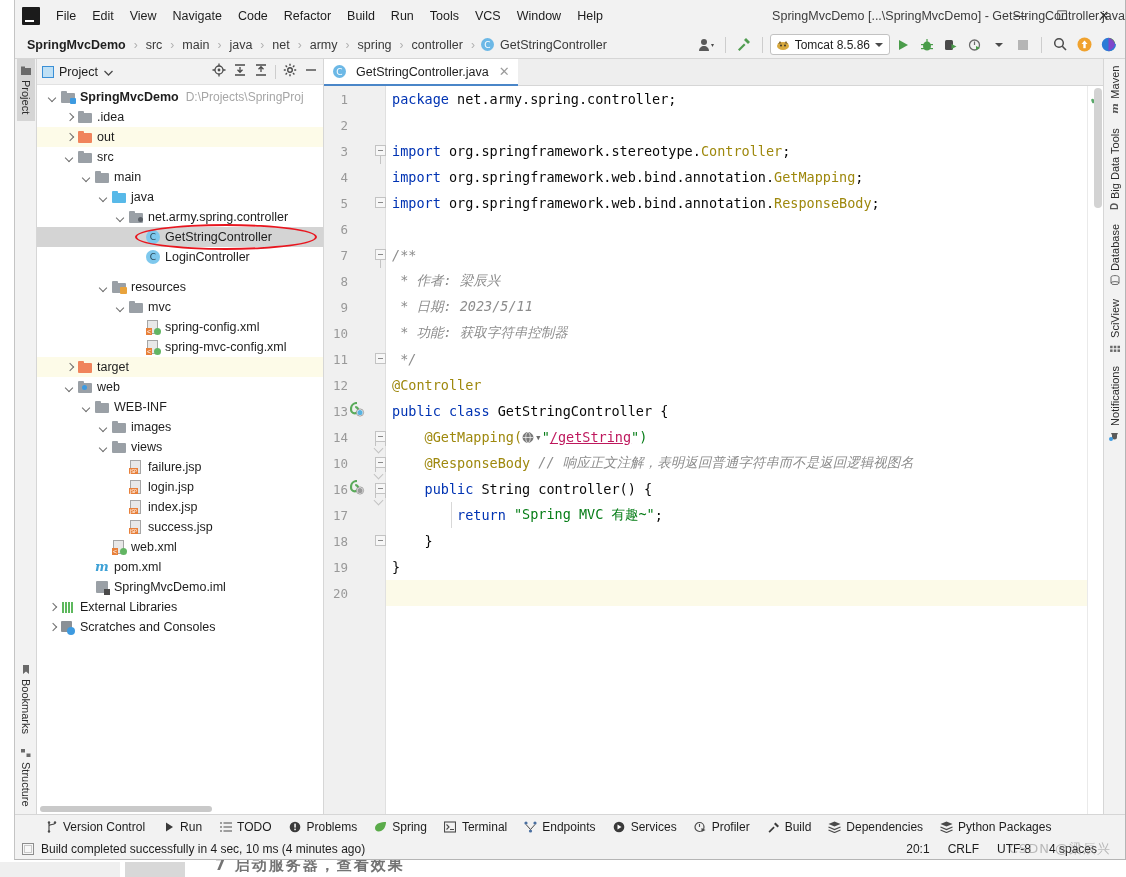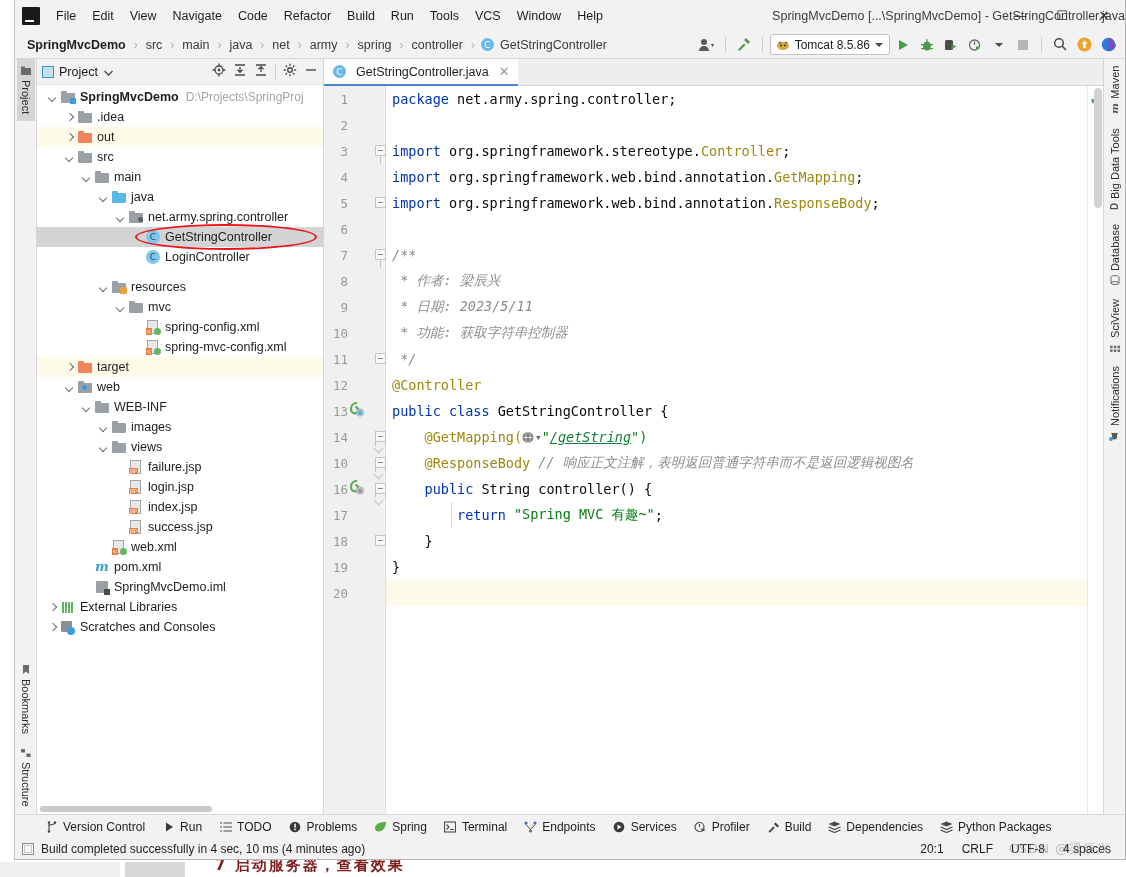--- a/index.html
+++ b/index.html
@@ -13,21 +13,21 @@
   }
   #app { position: relative; width: 1126px; height: 877px; background: #ffffff; }
 
   
   .bg-sliver {
     position: absolute; left: 0; bottom: 0; width: 1126px; height: 17px;
     background: #ffffff; overflow: hidden;
   }
   .bg-sliver .txt {
     position: absolute; left: 215px; top: -4px;
-    font-size: 15px; font-weight: bold; color: #7f1d1d;
+    font-size: 15px; font-weight: bold; color: #737373;
     letter-spacing: 2px; white-space: nowrap;
     font-family: "DejaVu Sans", sans-serif;
   }
   .bg-sliver .lbar { position:absolute; left:0; top:2px; width:120px; height:15px; background:#efefef;}
   .bg-sliver .lbar2 { position:absolute; left:125px; top:2px; width:60px; height:15px; background:#d8d8d8;}
 
   
   .window {
     position: absolute; left: 14px; top: 0; width: 1112px; height: 860px;
     background: #f2f2f2; border-left: 1px solid #c4c4c4;
@@ -242,21 +242,21 @@
     font-family: "DejaVu Sans Mono", monospace; font-size: 13.5px;
     color: #080808; overflow: hidden;
   }
   .cline { height: 26px; display: flex; align-items: center; padding-left: 6px; white-space: pre; }
   .cline.caret { background: #fcfae8; }
   .kw { color: #0033b3; }
   .ann { color: #9e880d; }
   .str { color: #067d17; }
   .cmt { color: #8c8c8c; font-style: italic; }
   .cls { color: #9e880d; }
-  .url { color: #15803d; text-decoration: underline; font-style: italic; }
+  .url { color: #be185d; text-decoration: underline; }
   .plain { color: #080808; }
   .globe {
     display: inline-flex; align-items: center; vertical-align: middle;
   }
   .indent-guide{position:absolute;width:1px;background:#d8d8d8;}
 
   .editor-right {
     width: 16px; flex: 0 0 16px; background: #fff; border-left: 1px solid #eaeaea;
     position: relative;
   }
@@ -275,21 +275,21 @@
   .tbb { display: flex; align-items: center; gap: 5px; white-space: nowrap; }
   .tbb .gi { width: 13px; height: 13px; display: inline-flex; align-items: center; justify-content: center; color:#4a4a4a;}
 
   .statusbar {
     height: 21px; flex: 0 0 21px; background: #f2f2f2; display: flex; align-items: center;
     padding-left: 7px; font-size: 12px; color: #1d1d1d; position: relative;
   }
   .sb-left { display: flex; align-items: center; gap: 7px; }
   .sb-sq { width: 12px; height: 12px; border: 1px solid #8d8d8d; background:#f7f7f7; position:relative;}
   .sb-sq::after{content:"";position:absolute;left:1px;top:1px;right:1px;bottom:1px;border:1px solid #c9c9c9;}
-  .sb-right { margin-left: auto; display: flex; align-items: center; gap: 18px; padding-right: 14px; color: #1d1d1d; justify-content: flex-end;}
+  .sb-right { margin-left: auto; display: flex; align-items: center; gap: 18px; padding-right: 28px; color: #1d1d1d; justify-content: flex-end;}
   .watermark {
     position: absolute; right: 14px; top: 2px; font-size: 13px; color: #8a8a8a;
     opacity: 0.55; white-space: nowrap; font-family: "DejaVu Sans", sans-serif;
     letter-spacing: 1px;
   }
 </style>
 </head>
 <body>
 
 <div id="app">

